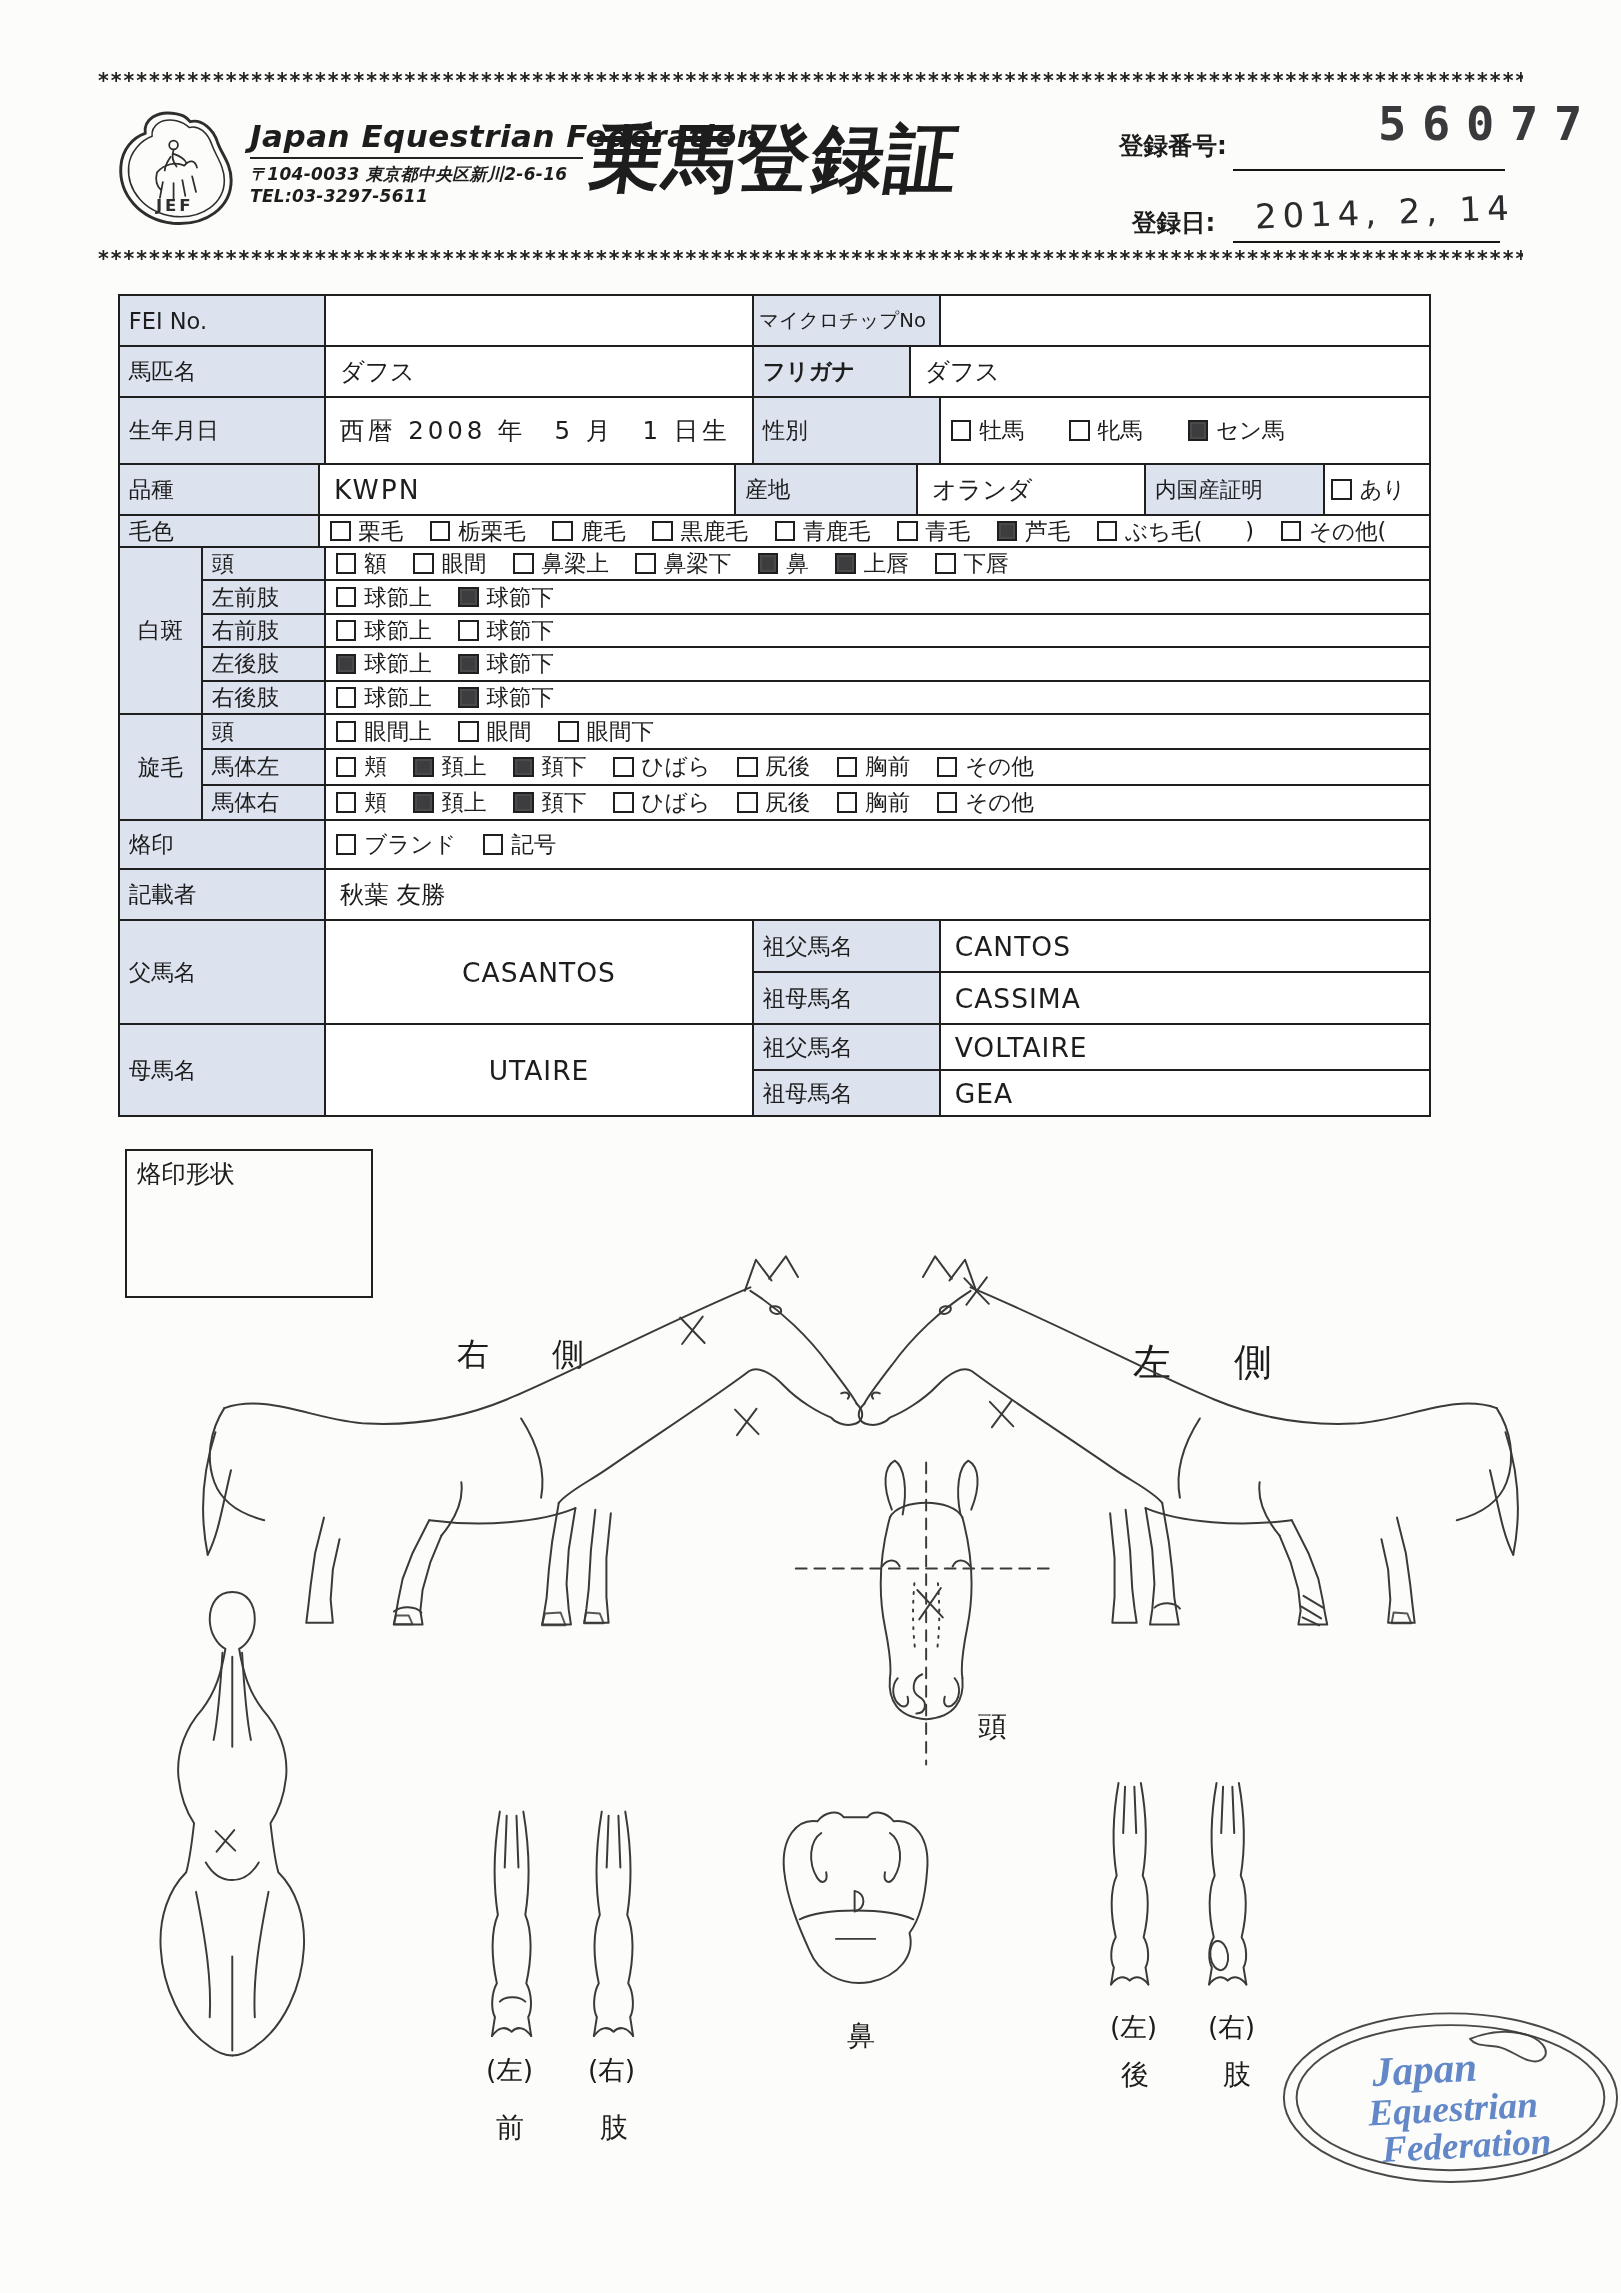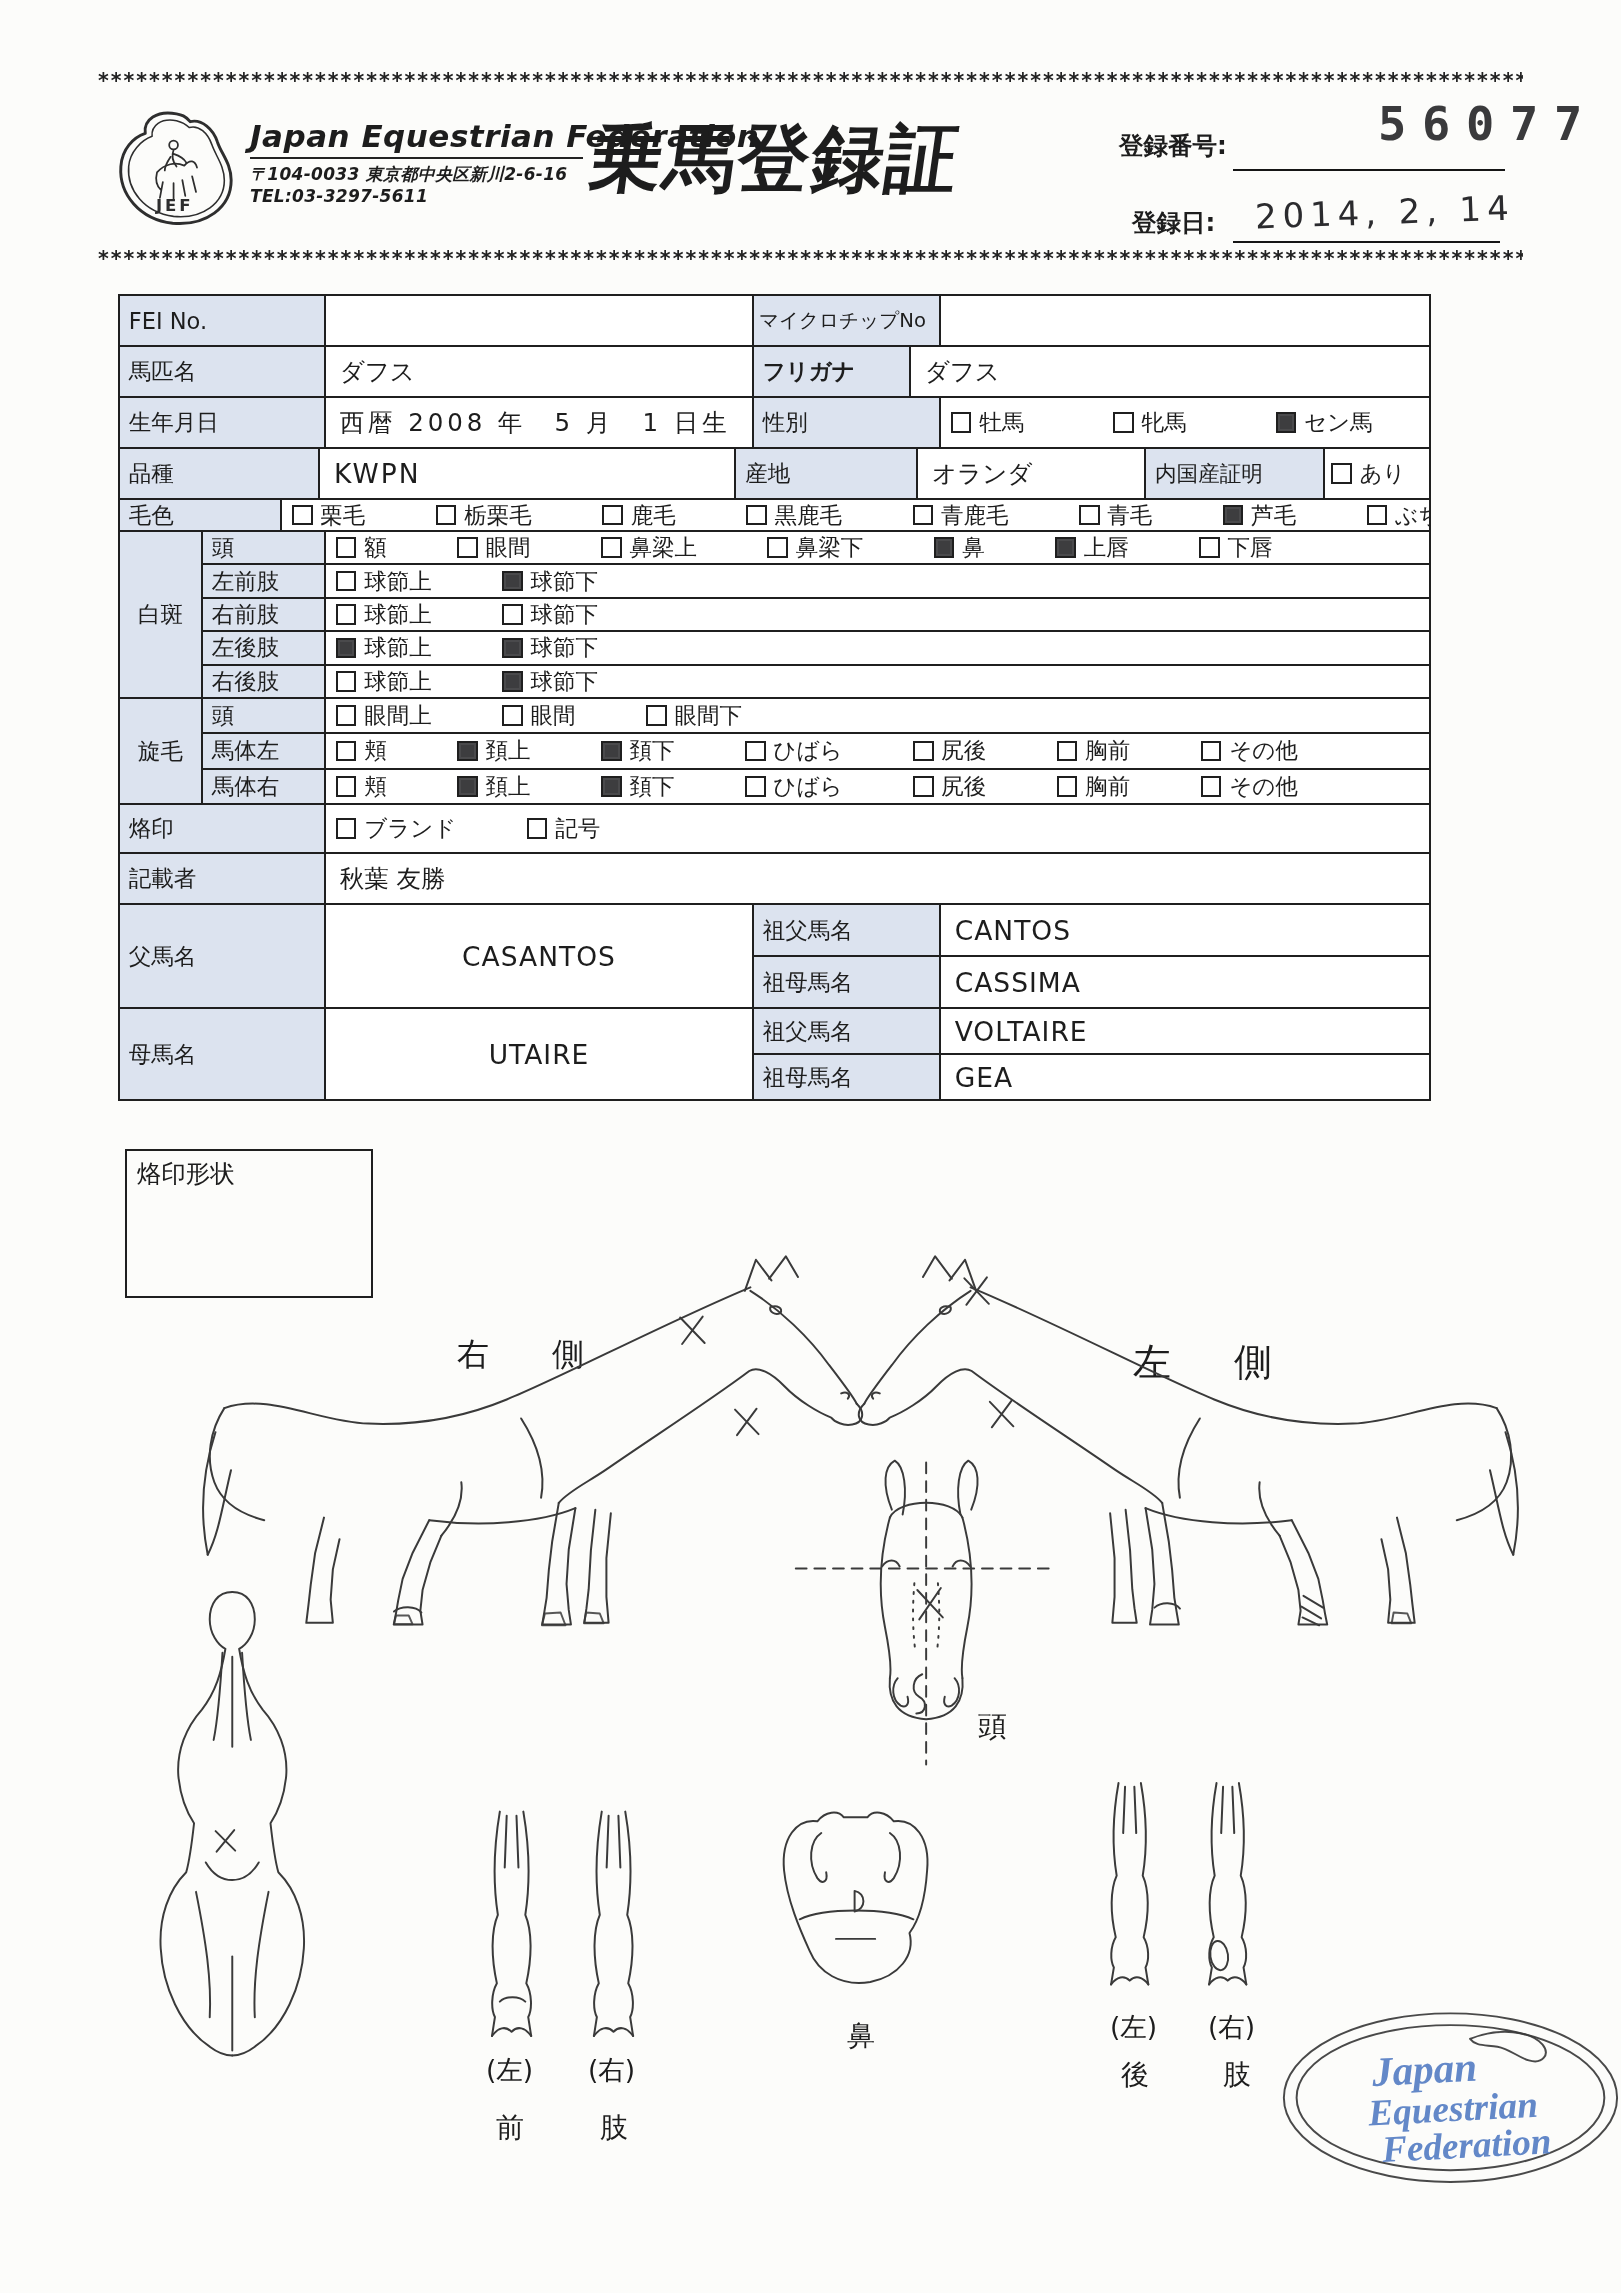--- a/index.html
+++ b/index.html
@@ -39,21 +39,21 @@
   .cell:last-child { border-right:none; }
   .lab { background:#dce3ef; font-size:22.5px; padding:0 8.8px; }
   .lab.small { font-size:19.6px; padding:0 4.9px; }
   .val { font-size:24.5px; padding:0 13.7px; white-space:pre; }
   .val.eng { font-size:26.5px; letter-spacing:1px; }
   .val.center { justify-content:center; padding:0; }
   .grow { flex:1 1 auto; }
   .gcol { display:flex; flex-direction:column; flex:1 1 auto; }
   .srow { display:flex; border-bottom:2px solid #1f1f1f; flex:1 1 auto; }
   .srow:last-child { border-bottom:none; }
-  .opts { display:flex; align-items:center; padding-left:9.8px; flex:1 1 auto;gap:44px; }
+  .opts { display:flex; align-items:center; padding-left:9.8px; flex:1 1 auto; }
   .opt { display:inline-flex; align-items:center; margin-right:26.5px; }
   .wide .opt { margin-right:45px; }
   .cb { width:20.6px; height:20.6px; border:2.5px solid #1f1f1f; margin-right:7.8px; flex:0 0 auto; background:#fff; }
   .cb.on { background:#3d3d3f; box-shadow:inset 0 0 0 2px #4a4a4c; }
   .cblab { font-size:22.5px; white-space:pre; }
   
   .brand-box { left:125px; top:1149px; width:248px; height:149px; border:2.5px solid #1f1f1f; background:#fcfcfa; }
   .brand-box span { display:block; padding:5.9px 9.8px; font-size:24.5px; }
   .dg-label { font-size:29px; color:#1d1d1d; white-space:nowrap; }
   .spread { letter-spacing:63px; }
@@ -116,21 +116,21 @@
       <div class="cell val grow"></div>
     </div>
 
     <div class="trow" style="height:51px;">
       <div class="cell lab" style="width:206px;">馬匹名</div>
       <div class="cell val" style="width:428px;">ダフス</div>
       <div class="cell lab" style="width:157px;font-weight:bold;">フリガナ</div>
       <div class="cell val grow">ダフス</div>
     </div>
 
-    <div class="trow" style="height:51px;">
+    <div class="trow" style="height:67px;">
       <div class="cell lab" style="width:206px;">生年月日</div>
       <div class="cell val" style="width:428px; letter-spacing:3.9px;">西暦 2008 年　5 月　1 日生</div>
       <div class="cell lab" style="width:187px;">性別</div>
       <div class="cell opts wide grow">
           <span class="opt">
             <span class="cb"></span>
             <span class="cblab">牡馬</span>
           </span>
           <span class="opt">
             <span class="cb"></span>

